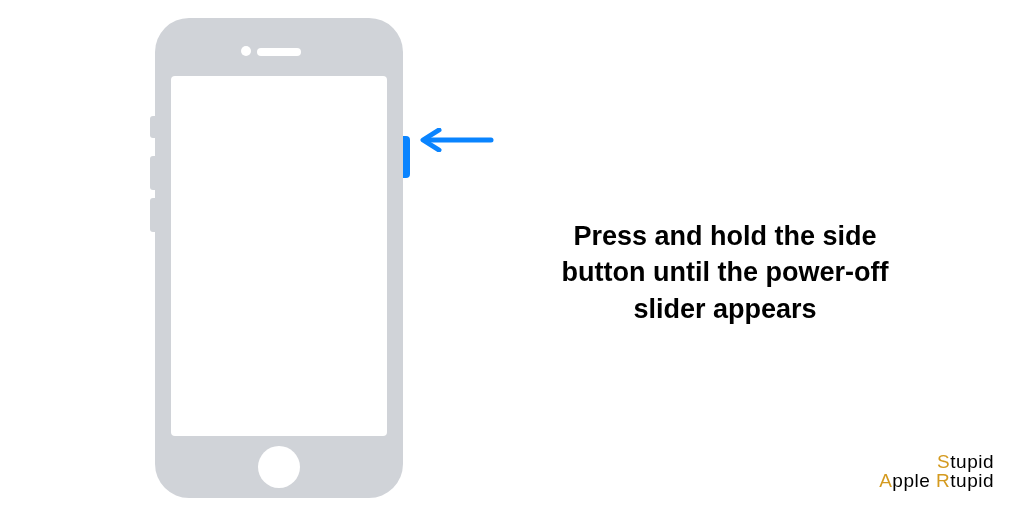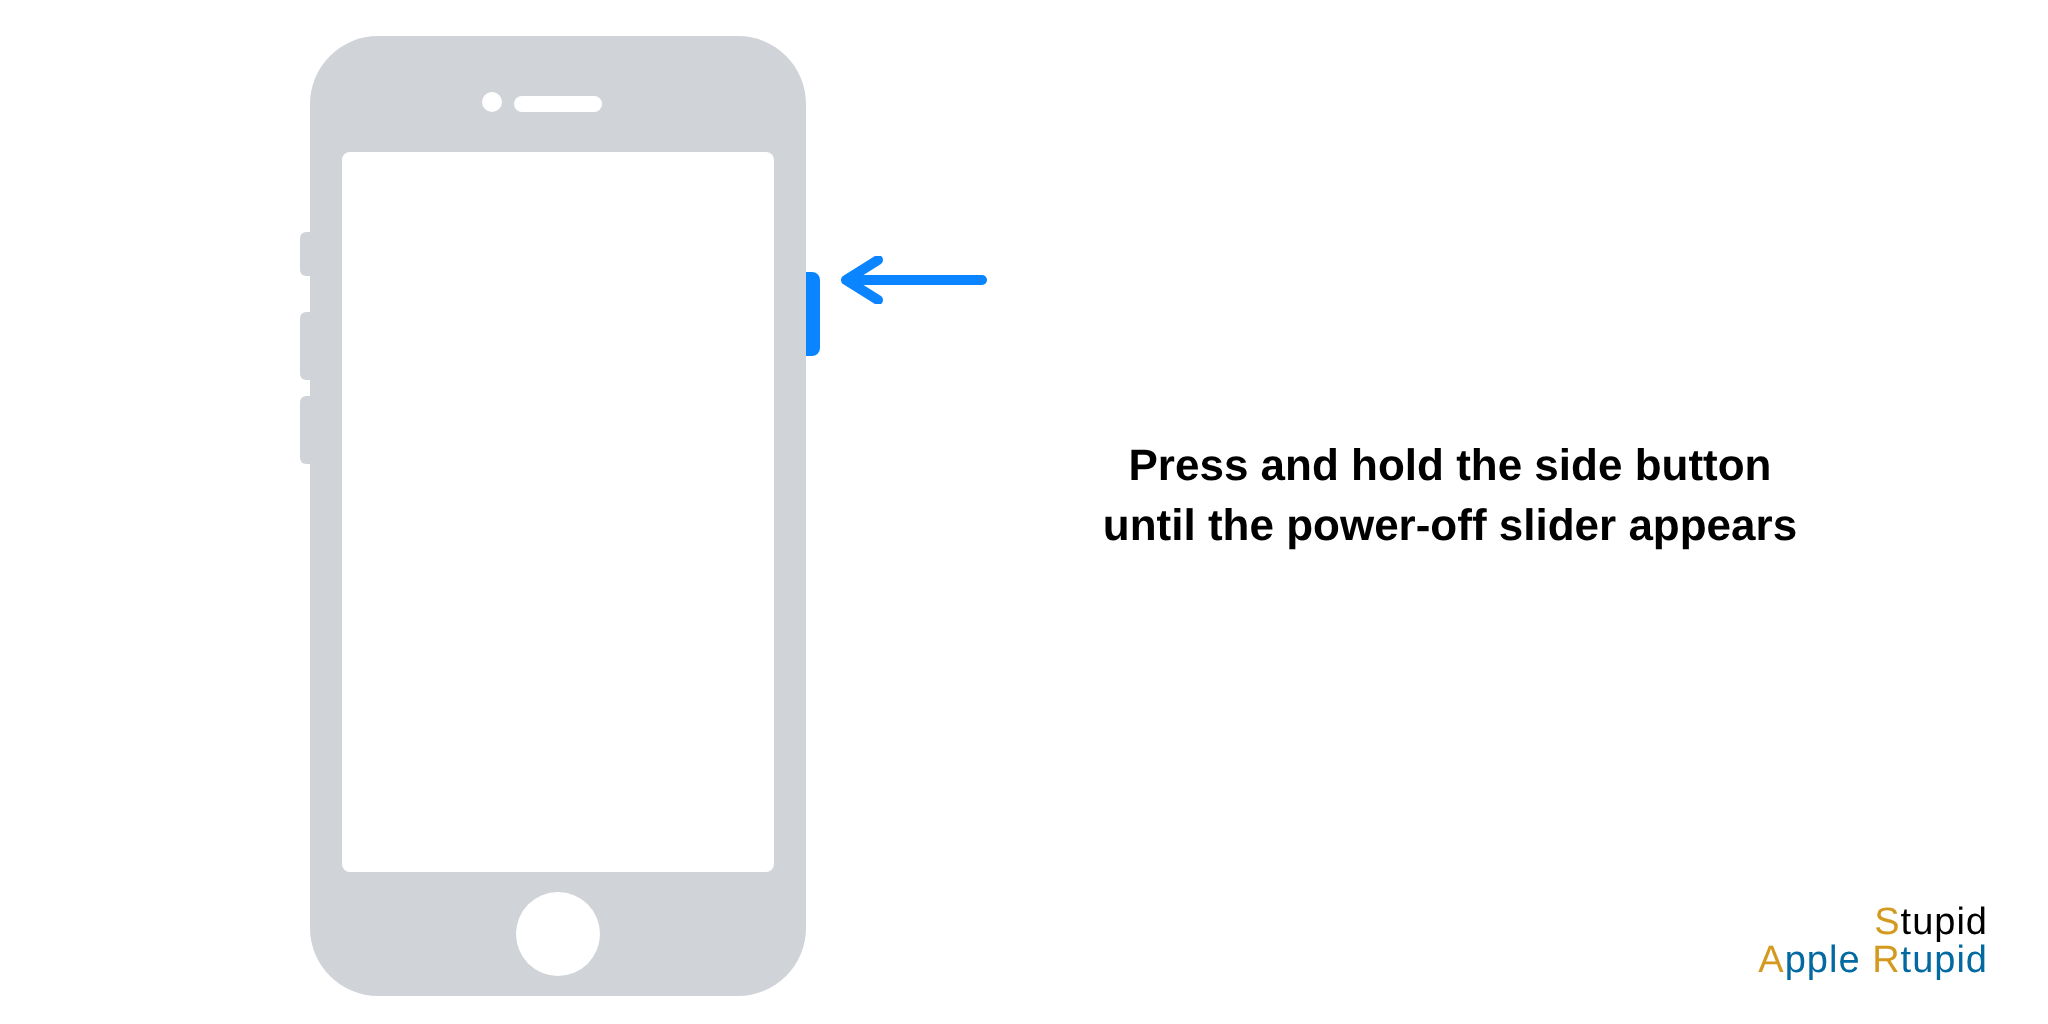--- a/index.html
+++ b/index.html
@@ -104,42 +104,42 @@
   .arrow svg { display: block; }
 
   
   .instruction {
     position: absolute;
     left: 540px;
     top: 218px;
     width: 370px;
     text-align: center;
     font-weight: 700;
-    font-size: 22px;
+    font-size: 27px;
     line-height: 1.35;
     color: #000000;
   }
 
   
   .logo {
     position: absolute;
     right: 30px;
     bottom: 22px;
     text-align: right;
     line-height: 1.0;
   }
   .logo-line1, .logo-line2 {
     font-weight: 400;
     font-size: 19px;
     letter-spacing: 0.5px;
   }
   .logo-line1 .cap { color: #d49a1f; }
   .logo-line1 .rest { color: #000000; }
   .logo-line2 .cap { color: #d49a1f; }
-  .logo-line2 .rest { color: #0369a1; }
+  .logo-line2 .rest { color: #000000; }
 </style>
 </head>
 <body>
 
 <div class="canvas">
 
   <div class="phone">
     <div class="mute-switch"></div>
     <div class="vol-up"></div>
     <div class="vol-down"></div>

